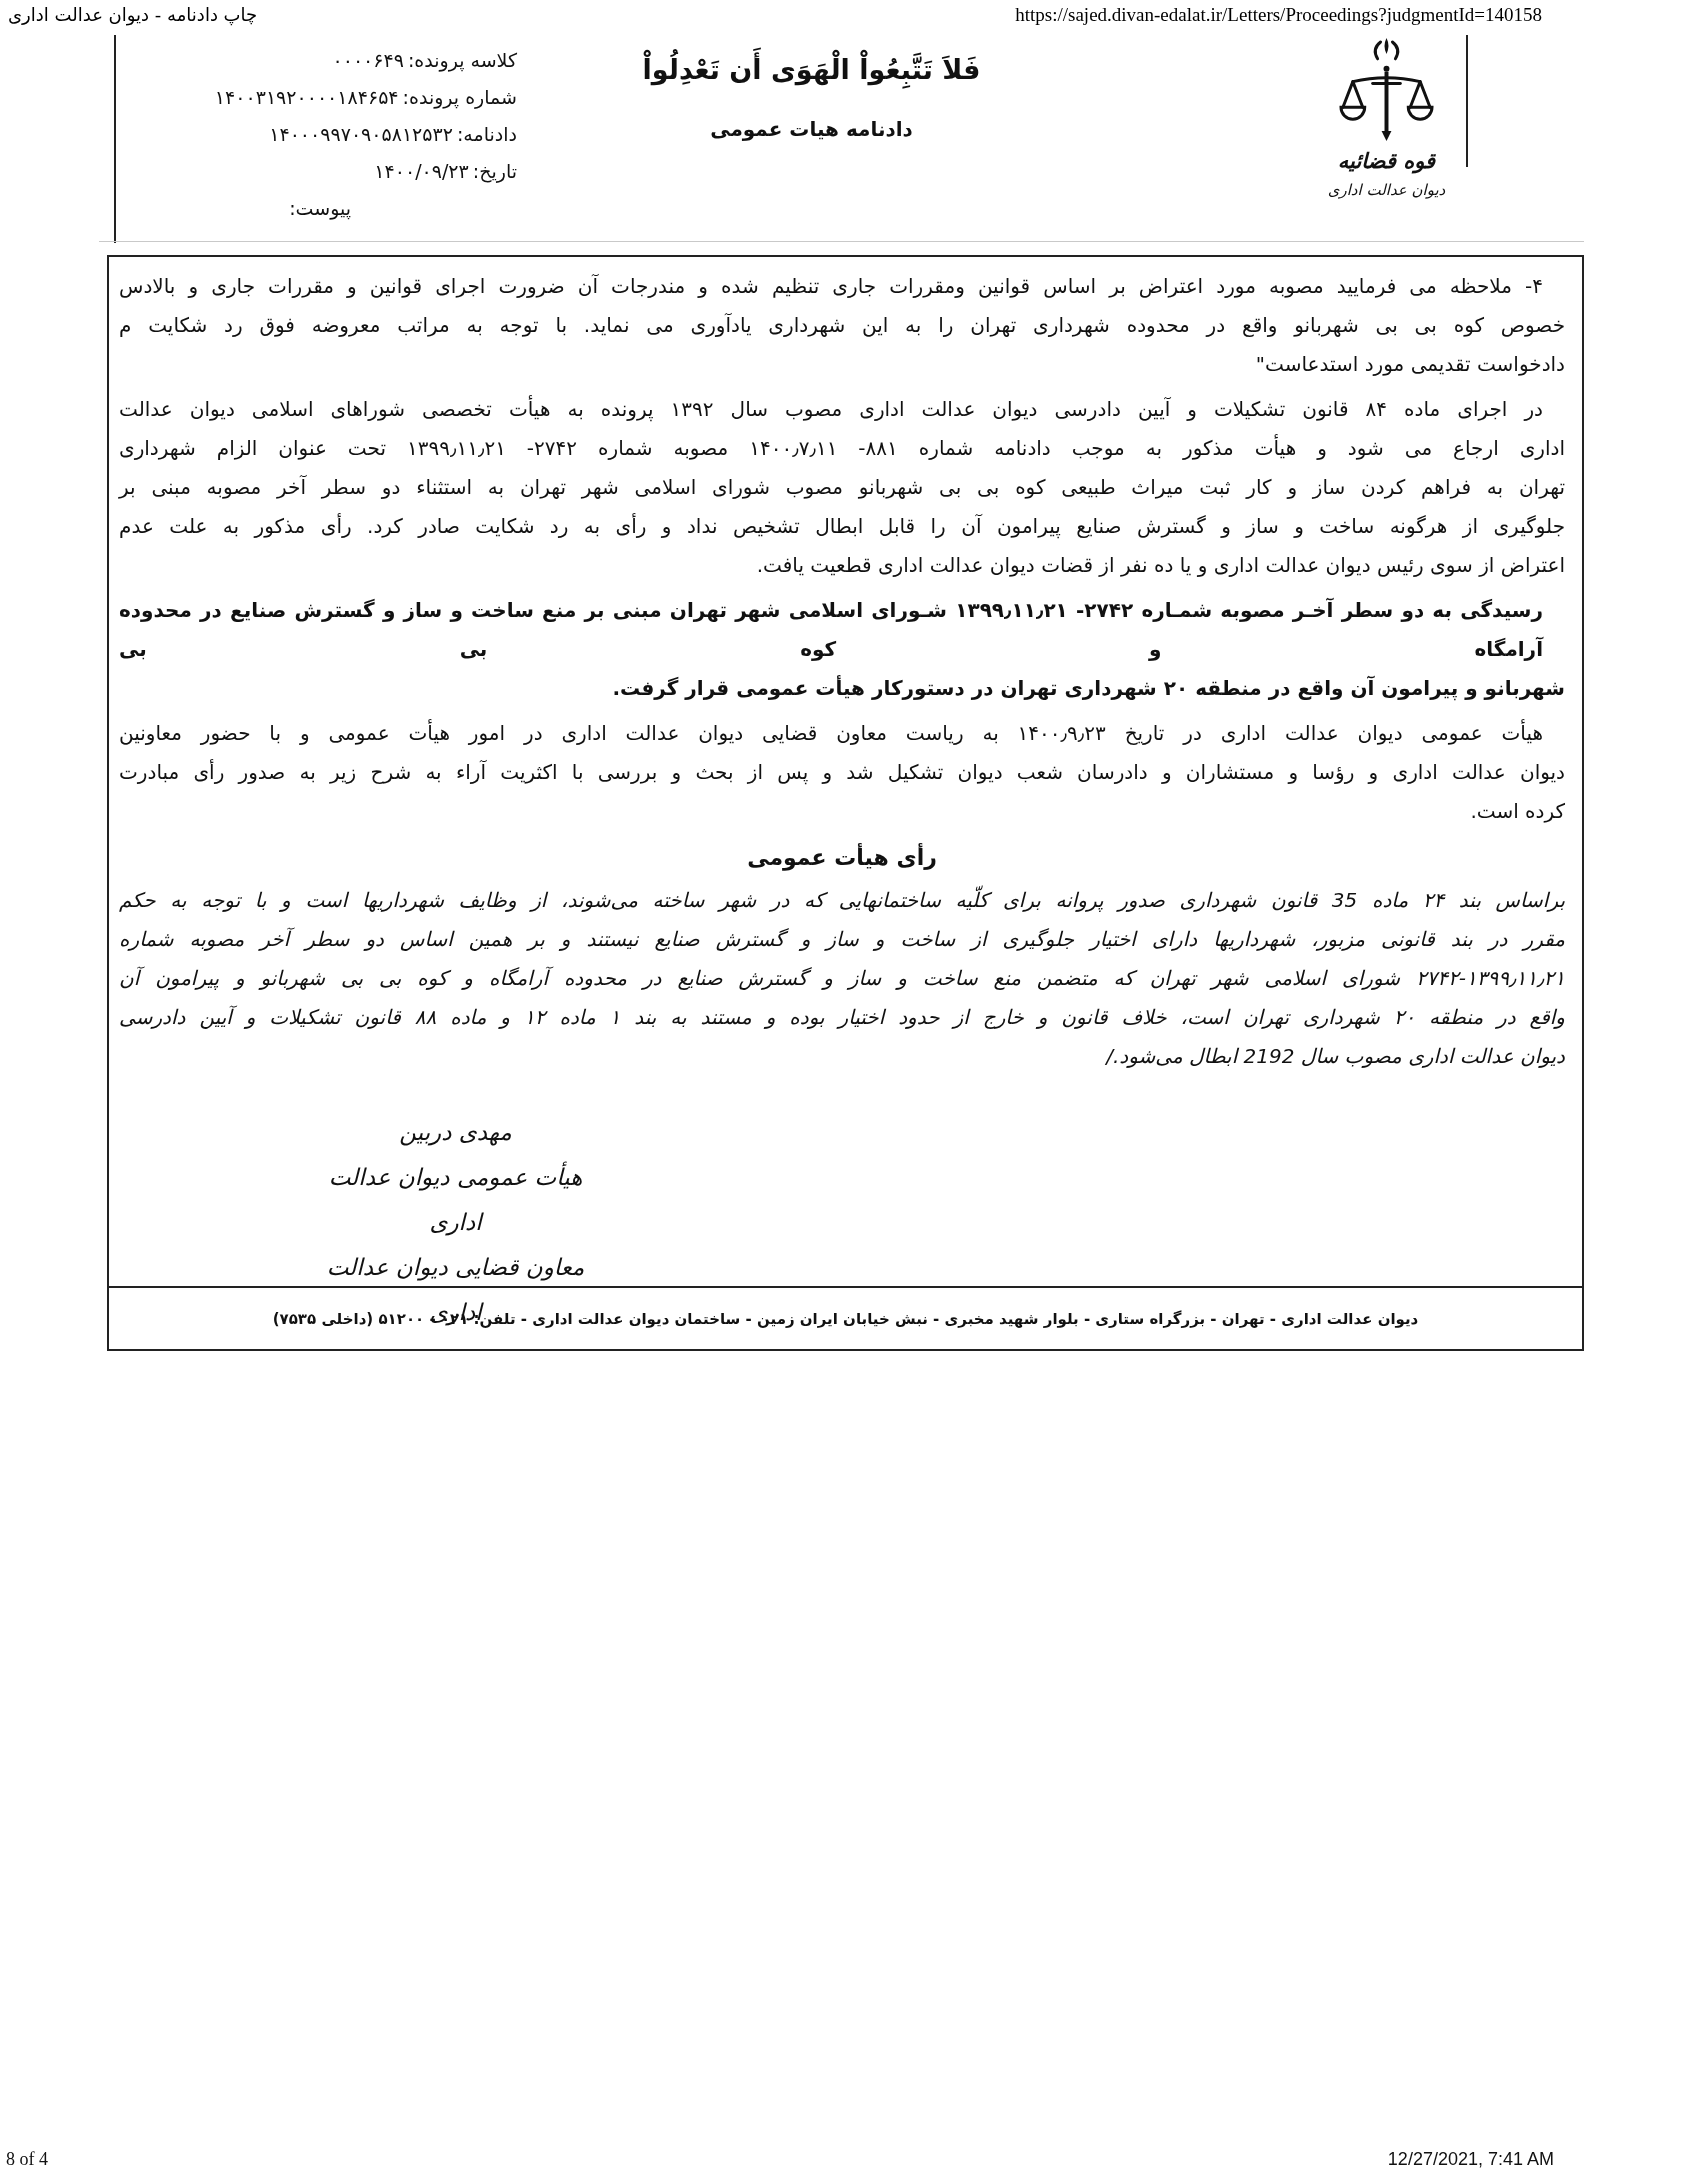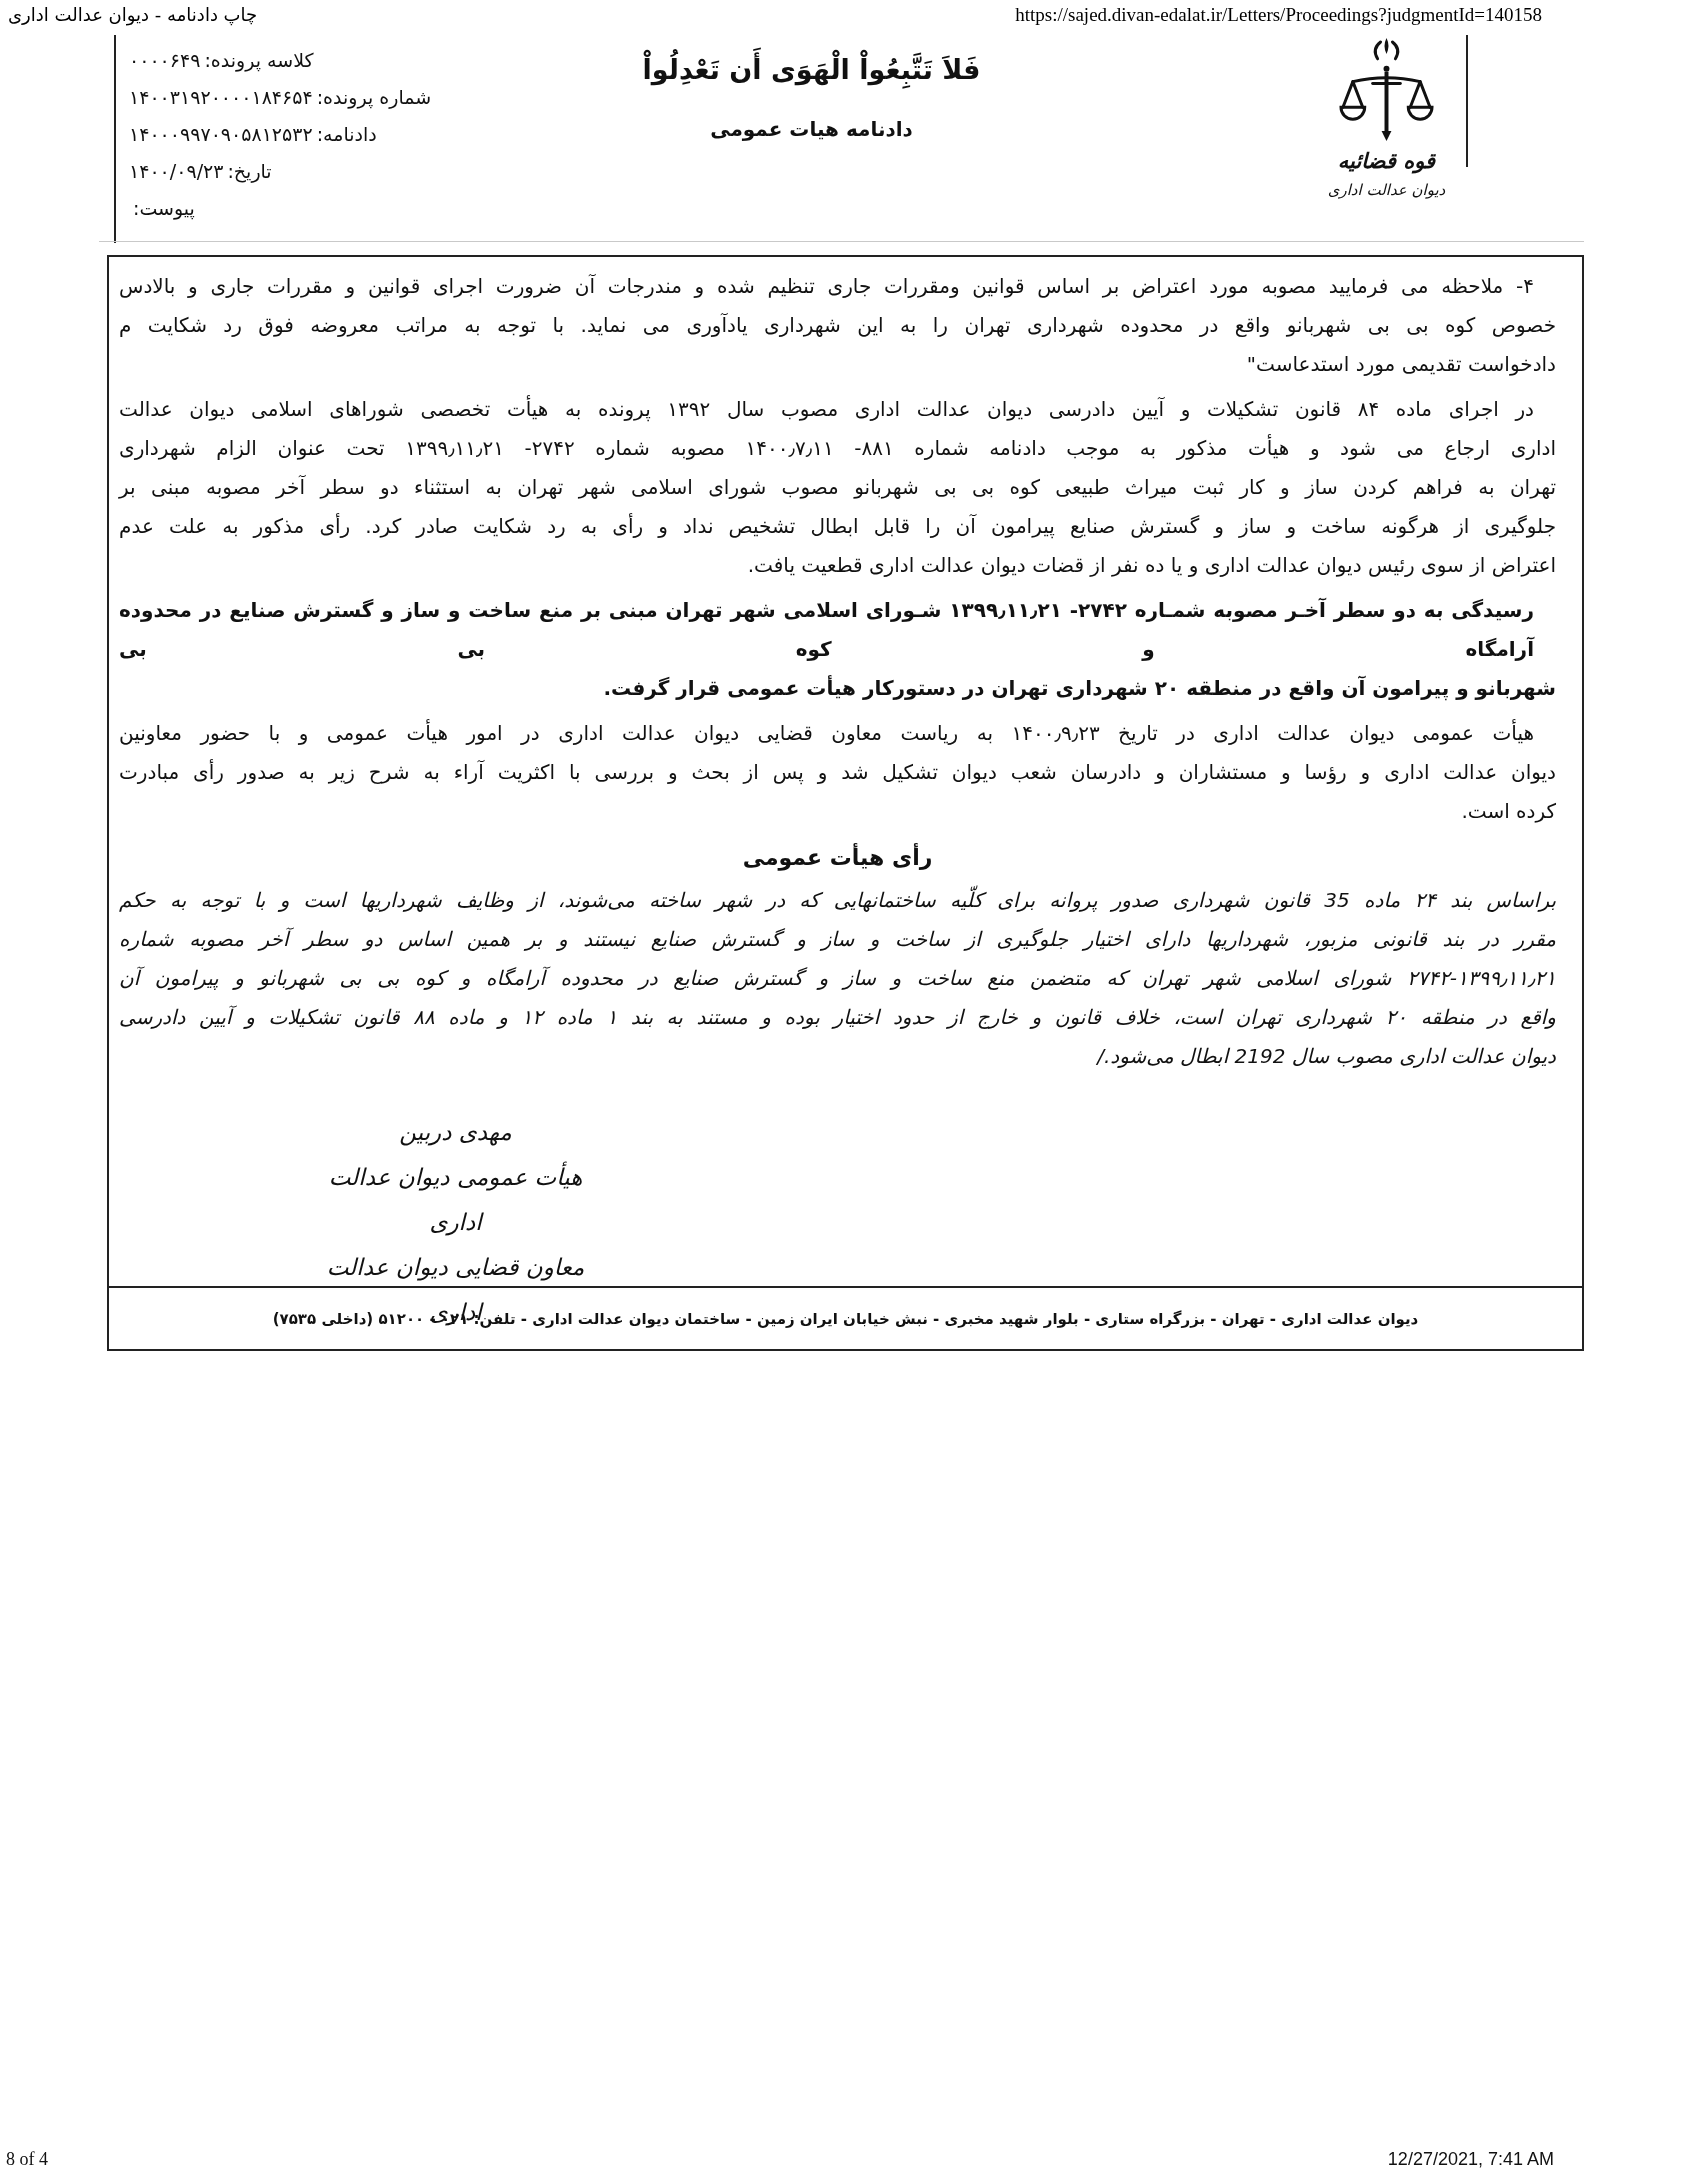--- a/index.html
+++ b/index.html
@@ -30,21 +30,21 @@
     font-family: Liberation Sans, sans-serif; font-size: 18px;
   }
   
   .vrule { position: absolute; width: 2px; background: #222; }
   .vrule-left  { left: 114px;  top: 35px; height: 208px; }
   .vrule-right { left: 1466px; top: 35px; height: 132px; }
   .hairline { position: absolute; top: 241px; left: 99px; width: 1485px; height: 1px; background: #c9c9c9; }
 
   .fields {
     position: absolute; left: 129px; top: 42px; width: 388px;
-    direction: rtl; text-align: left;
+    direction: rtl; text-align: right;
     font-size: 19px;
   }
   .field-row { height: 37px; line-height: 37px; white-space: nowrap; }
   .field-row.pad { padding-right: 166px; }
   .f-label { letter-spacing: 0; }
   .f-value { padding-right: 4px; }
 
   .center-col { position: absolute; left: 549px; top: 48px; width: 525px; text-align: center; direction: rtl; }
   .verse   { font-size: 27px; font-weight: bold; line-height: 1.6; }
   .doc-type{ font-size: 20px; font-weight: bold; margin-top: 26px; }
@@ -54,21 +54,21 @@
   .logo-org { font-size: 21px; font-weight: bold; font-style: italic; margin-top: 2px; }
   .logo-sub { font-size: 15px; font-style: italic; margin-top: 8px; }
 
   
   .main-box {
     position: absolute; left: 107px; top: 255px;
     width: 1477px; height: 1096px;
     border: 2px solid #222;
   }
   .doc-text {
-    position: absolute; top: 0; left: 0; right: 16px;
+    position: absolute; top: 0; left: 0; right: 7px;
     padding: 10px 10px 0 10px;
     direction: rtl;
     font-size: 20px;
   }
   .para { margin-bottom: 6px; }
   .para.bold   { font-weight: bold; }
   .para.italic { font-style: italic; }
   .ln {
     line-height: 39px;
     text-align: justify;

